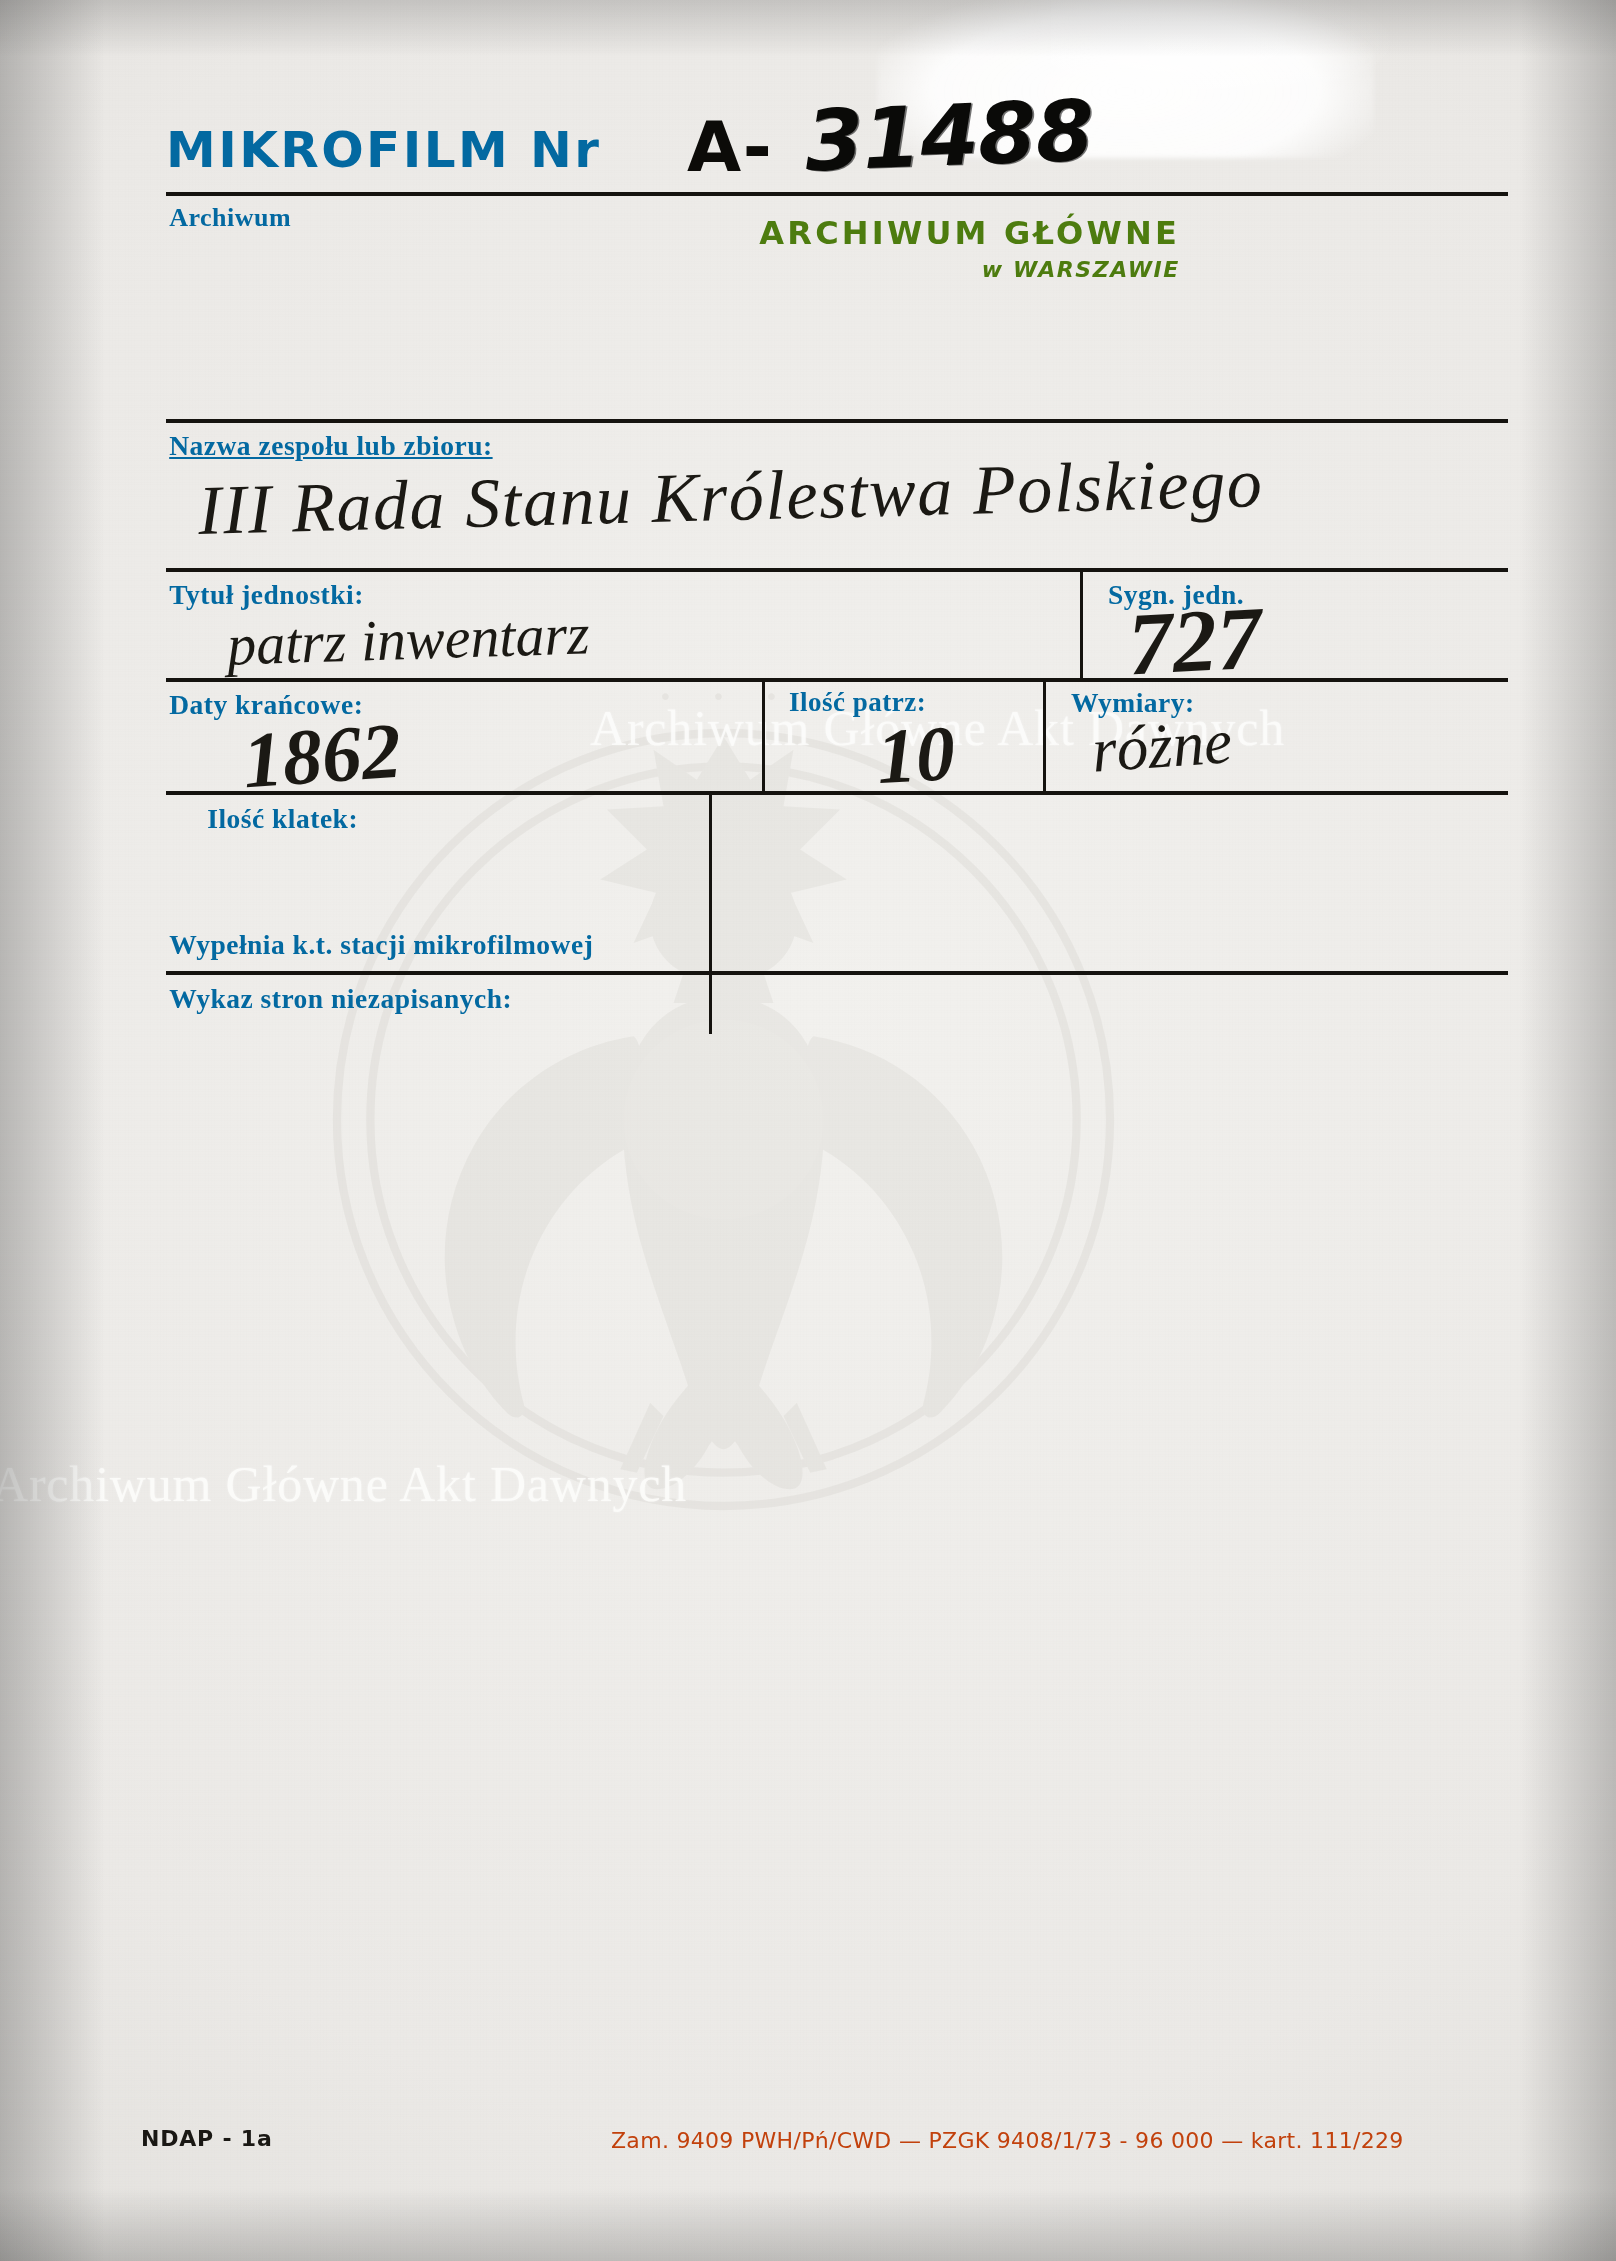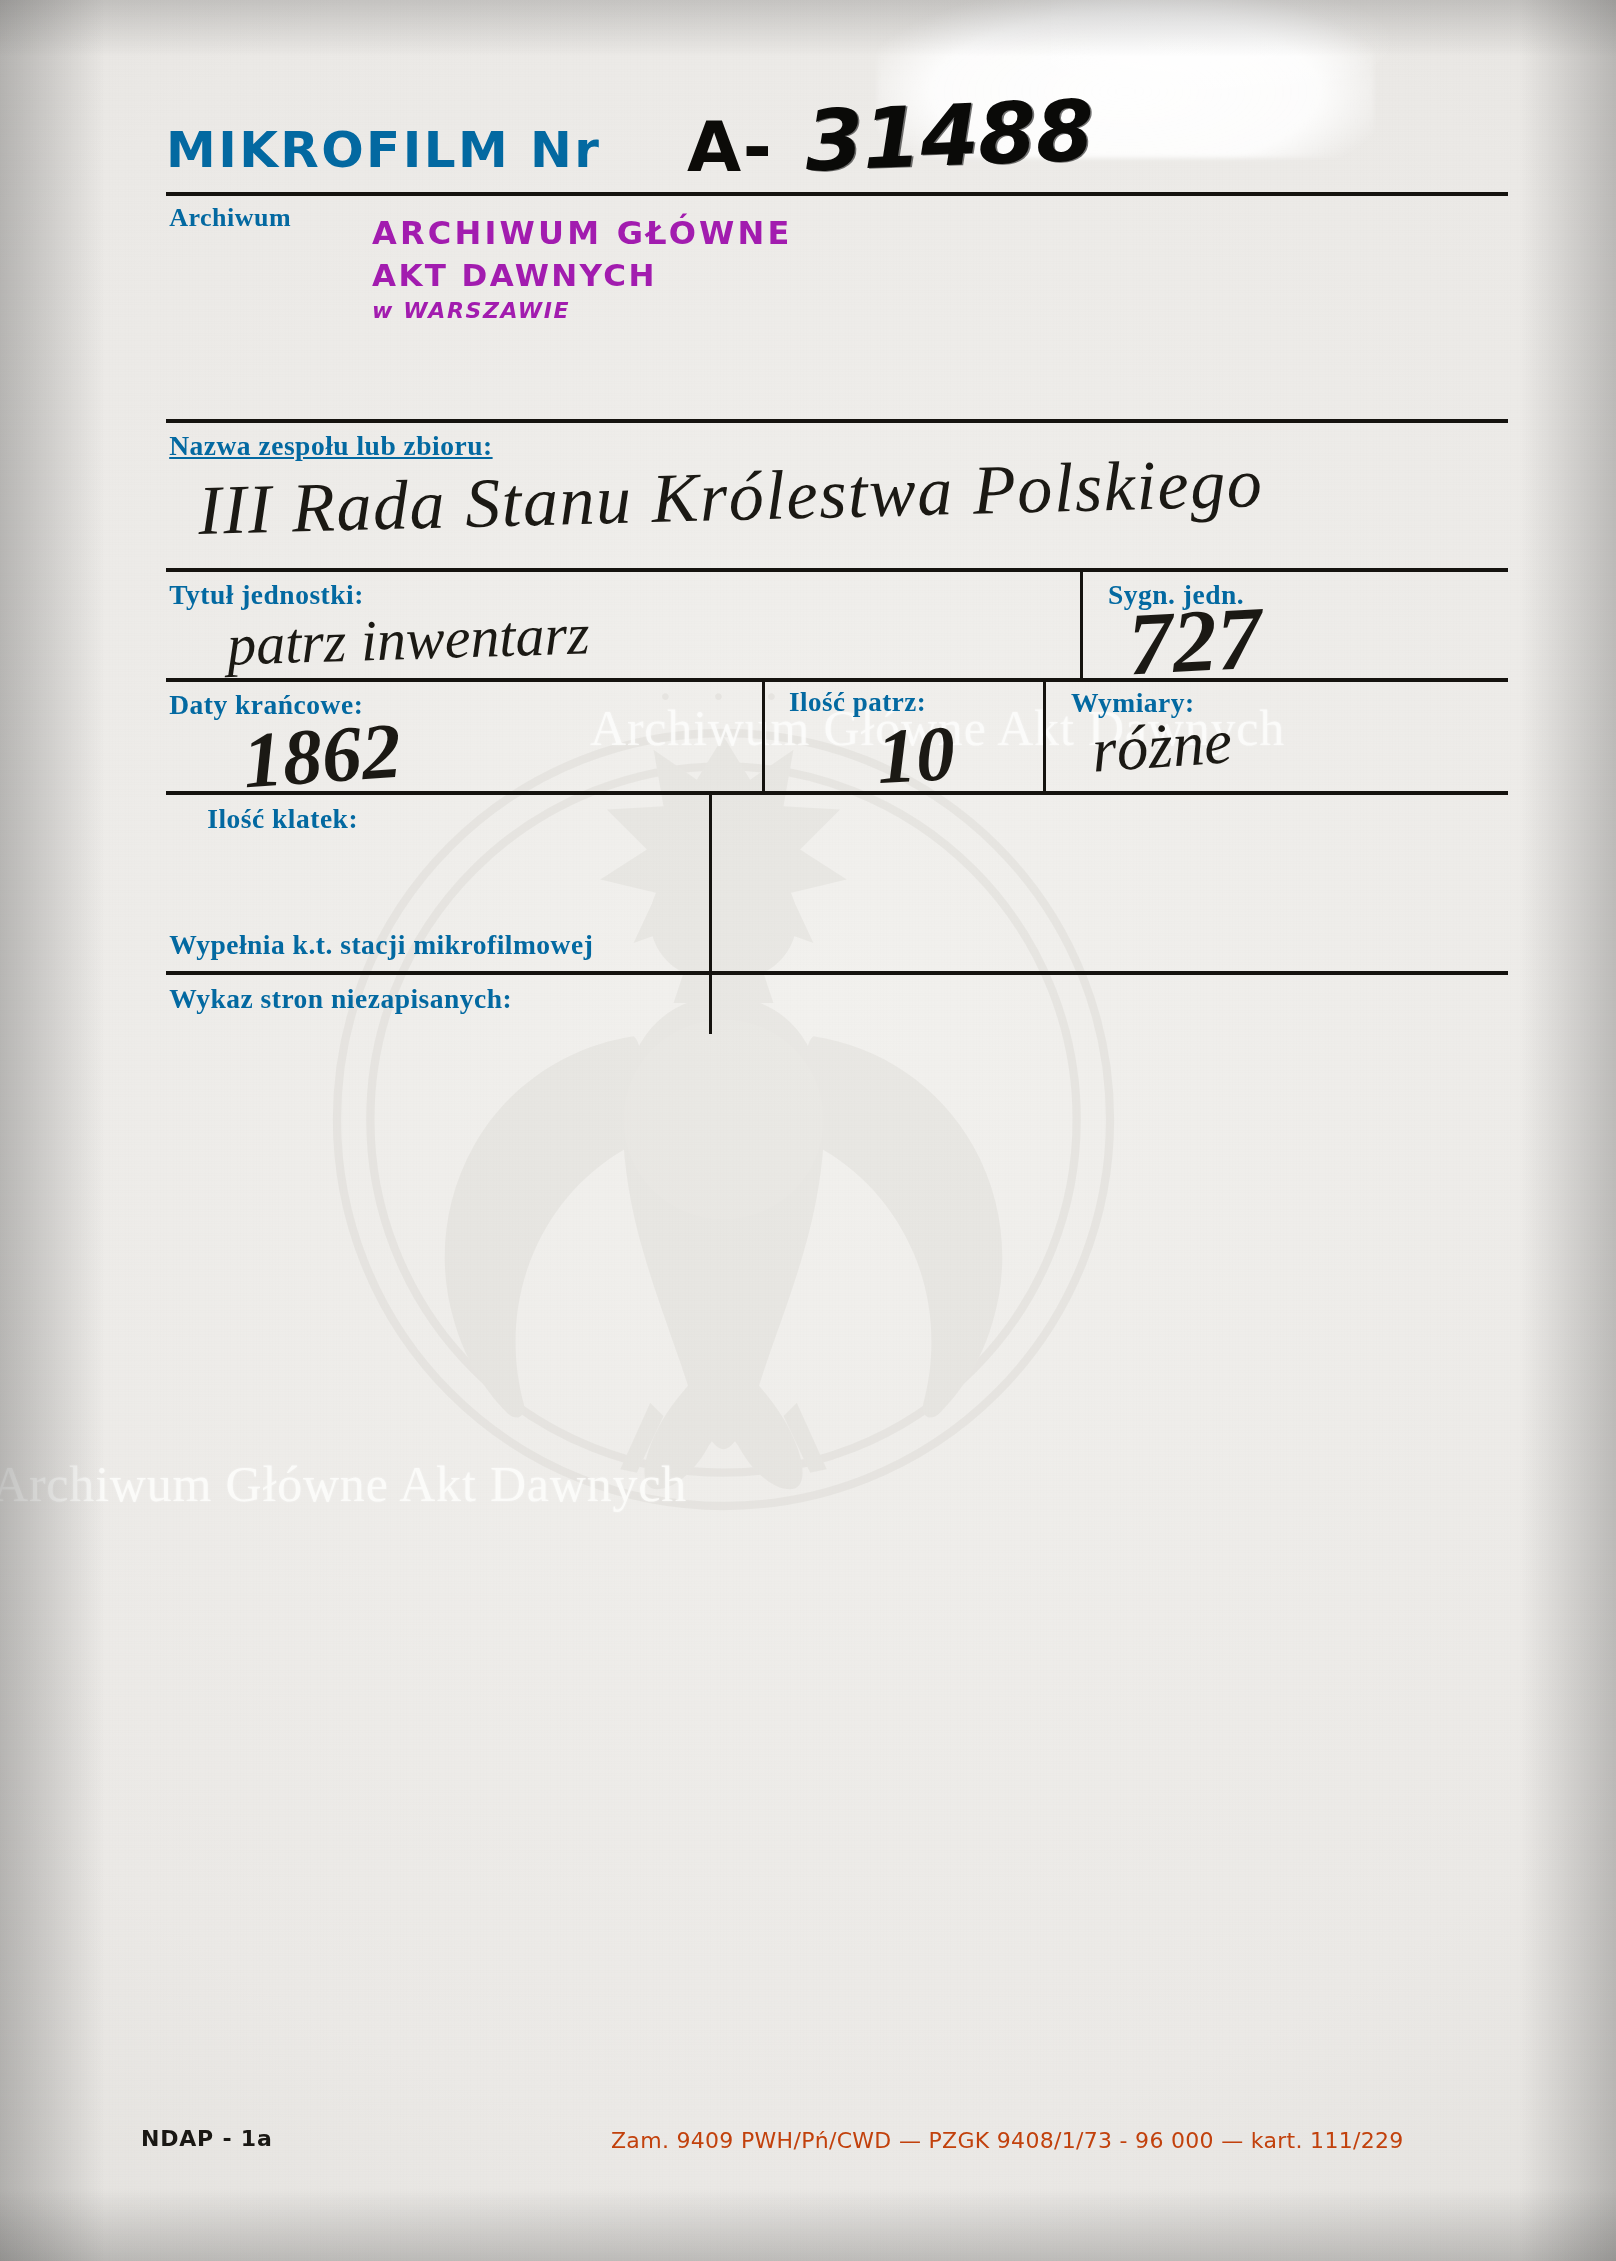--- a/index.html
+++ b/index.html
@@ -139,23 +139,23 @@
     letter-spacing: -0.8px;
     color: #0a0a08;
     transform: rotate(-2.2deg);
     text-shadow: 1.6px 0.8px 0 rgba(0,0,0,.55);
   }
 
   .archiwum-block {
     position: absolute;
     left: 206px; top: 93px;
     width: 808px;
-    text-align: left;
-    font-family: "DejaVu Sans", sans-serif;
-    color: #a21caf;
+    text-align: right;
+    font-family: "DejaVu Sans", sans-serif;
+    color: #4d7c0f;
   }
   .arch-l1 { font-size: 32px; font-weight: bold; letter-spacing: 3.2px; }
   .arch-l2 { font-size: 31px; font-weight: bold; letter-spacing: 2.4px; margin-top: 4.9px; }
   .arch-l3 { font-size: 22px; font-weight: bold; letter-spacing: 1.6px; margin-top: 4.9px; font-style: italic; }
   .arch-l4 { font-size: 23.4px; font-weight: bold; letter-spacing: 0.8px; margin-top: 3.2px; }
 
   .hand {
     position: absolute;
     font-family: "Liberation Serif", serif;
     font-style: italic;
@@ -230,21 +230,20 @@
     <div class="lbl" id="title-mikrofilm">MIKROFILM Nr</div>
     <div id="title-prefix">A-</div>
     <div id="film-number">31488</div>
 
     <div class="rule" style="left:0; top:71px; width:1342px;"></div>
 
     <div class="lbl" style="left:3.2px; top:82px; font-size:26px;">Archiwum</div>
 
     <div class="archiwum-block">
       <div class="arch-l1">ARCHIWUM GŁÓWNE</div>
-      <div class="arch-l2">AKT DAWNYCH</div>
       <div class="arch-l3">w WARSZAWIE</div>
     </div>
 
     <div class="rule" style="left:0; top:298px; width:1342px;"></div>
 
     <div class="lbl" style="left:3.2px; top:309px; font-size:27.5px;text-decoration:underline;">Nazwa zespołu lub zbioru:</div>
     <div class="hand" style="left:32px; top:336px; font-size:70px; transform:rotate(-1.5deg); letter-spacing:1.6px;">III Rada Stanu Królestwa Polskiego</div>
 
     <div class="rule" style="left:0; top:447px; width:1342px;"></div>
 

